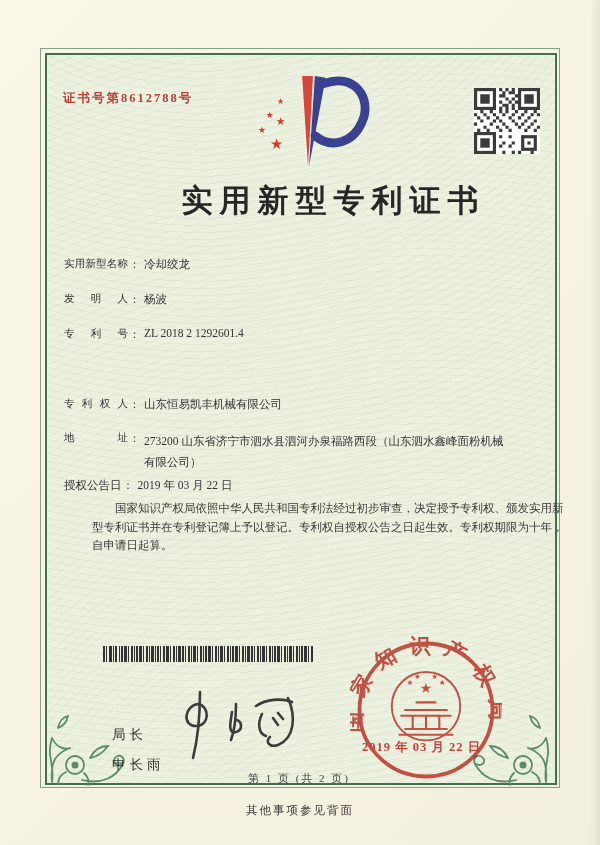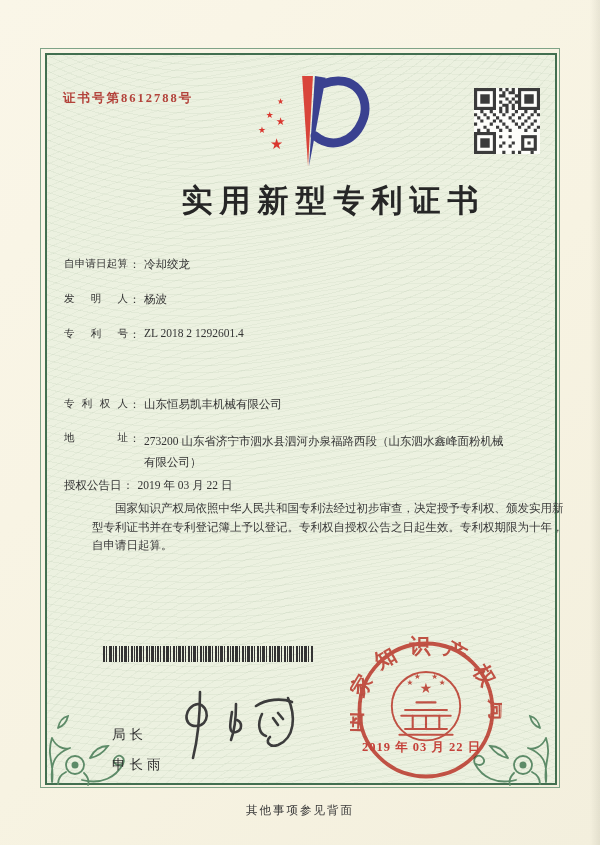--- a/index.html
+++ b/index.html
@@ -100,21 +100,21 @@
       <rect x="45" y="45" width="15" height="15"></rect>
         <rect x="48" y="48" width="9" height="9" fill="#fdfdfa"></rect>
         <rect x="51" y="51" width="3" height="3"></rect>
       <path d="M24 0h3v3h-3z M30 0h3v3h-3z M36 0h3v3h-3z M27 3h3v3h-3z M33 3h3v3h-3z M36 3h3v3h-3z M24 6h3v3h-3z M27 6h3v3h-3z M39 6h3v3h-3z M30 9h3v3h-3z M36 9h3v3h-3z M24 12h3v3h-3z M33 12h3v3h-3z M39 12h3v3h-3z M27 15h3v3h-3z M30 15h3v3h-3z M36 15h3v3h-3z M24 18h3v3h-3z M30 18h3v3h-3z M36 18h3v3h-3z M6 21h3v3h-3z M15 21h3v3h-3z M24 21h3v3h-3z M30 21h3v3h-3z M39 21h3v3h-3z M48 21h3v3h-3z M57 21h3v3h-3z M0 24h3v3h-3z M9 24h3v3h-3z M18 24h3v3h-3z M27 24h3v3h-3z M36 24h3v3h-3z M45 24h3v3h-3z M54 24h3v3h-3z M60 24h3v3h-3z M3 27h3v3h-3z M12 27h3v3h-3z M21 27h3v3h-3z M33 27h3v3h-3z M42 27h3v3h-3z M51 27h3v3h-3z M6 30h3v3h-3z M18 30h3v3h-3z M24 30h3v3h-3z M36 30h3v3h-3z M48 30h3v3h-3z M57 30h3v3h-3z M0 33h3v3h-3z M15 33h3v3h-3z M27 33h3v3h-3z M39 33h3v3h-3z M45 33h3v3h-3z M54 33h3v3h-3z M9 36h3v3h-3z M21 36h3v3h-3z M30 36h3v3h-3z M42 36h3v3h-3z M51 36h3v3h-3z M60 36h3v3h-3z M3 39h3v3h-3z M12 39h3v3h-3z M24 39h3v3h-3z M33 39h3v3h-3z M48 39h3v3h-3z M57 39h3v3h-3z M24 45h3v3h-3z M33 45h3v3h-3z M27 51h3v3h-3z M36 51h3v3h-3z M24 54h3v3h-3z M33 54h3v3h-3z M27 60h3v3h-3z M36 60h3v3h-3z M42 60h3v3h-3z M54 60h3v3h-3z"></path>
     </g>
   </svg>
 
   <div class="abs title">实用新型专利证书</div>
 
   <div class="abs row" style="top:257px;">
-    <span class="jl">自申请日起算</span><span class="colon">：</span><span class="val">冷却绞龙</span>
+    <span class="jl">实用新型名称</span><span class="colon">：</span><span class="val">冷却绞龙</span>
   </div>
   <div class="abs row" style="top:292px;">
     <span class="jl">发明人</span><span class="colon">：</span><span class="val">杨波</span>
   </div>
   <div class="abs row" style="top:327px;">
     <span class="jl">专利号</span><span class="colon">：</span><span class="val">ZL 2018 2 1292601.4</span>
   </div>
   <div class="abs row" style="top:397px;">
     <span class="jl">专利权人</span><span class="colon">：</span><span class="val">山东恒易凯丰机械有限公司</span>
   </div>
@@ -171,15 +171,16 @@
         <path d="M58,80 L102,80"></path>
         <path d="M54,86 L106,86"></path>
         <path d="M66,86 L66,99 M80,86 L80,99 M94,86 L94,99"></path>
         <path d="M58,100 L102,100"></path>
         <path d="M52,106 L108,106"></path>
       </g>
     </g>
   </svg>
   <div class="abs seal-date">2019 年 03 月 22 日</div>
 
+  <div class="abs page-info">第 1 页 (共 2 页)</div>
   <div class="abs back-note">其他事项参见背面</div>
 
 </div>
 
 </body></html>

